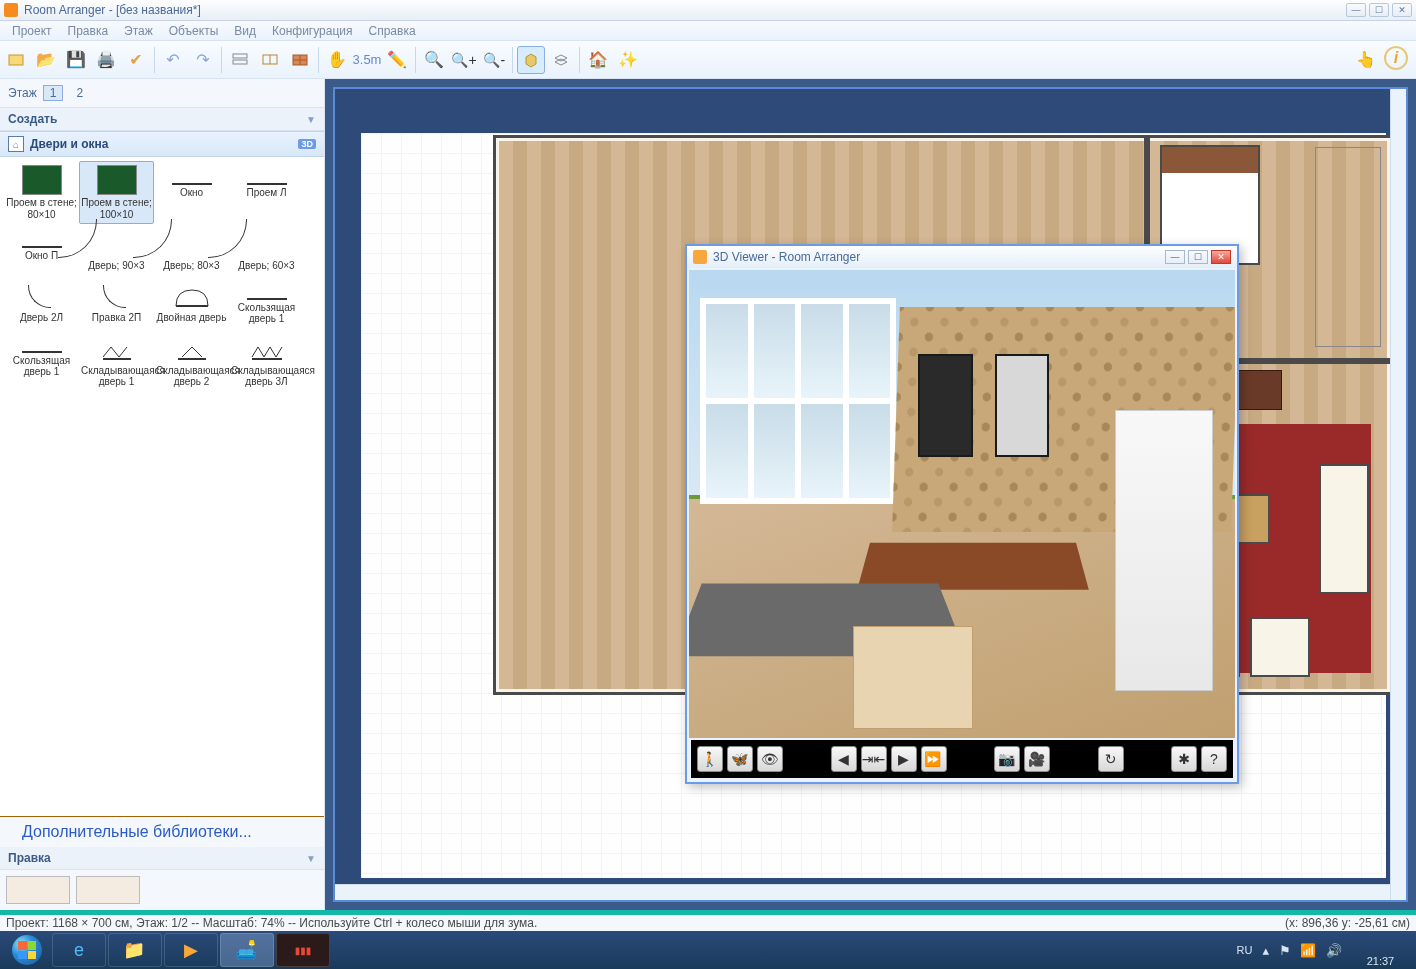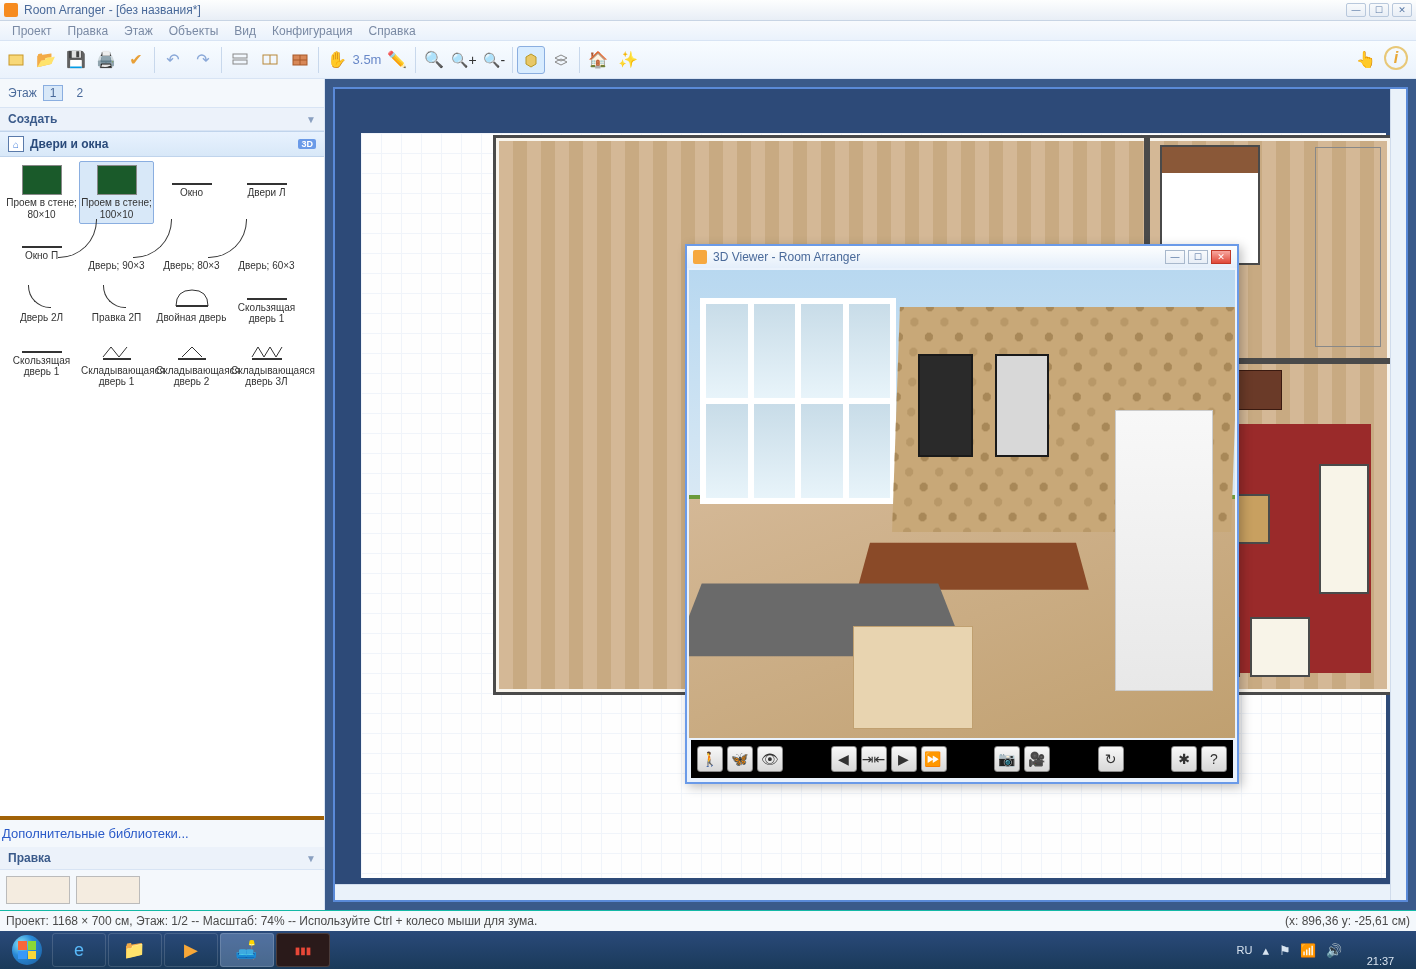--- a/index.html
+++ b/index.html
@@ -37,21 +37,21 @@
 .create-steps div { color: #2a5ac8; font-size: 13px; padding: 2px 0; cursor: pointer; }
 .category-header { padding: 4px 8px; background: linear-gradient(#e8f2fe,#d8e8f8); border-top: 1px solid #c0d4ec; border-bottom: 1px solid #c0d4ec; display: flex; align-items: center; gap: 6px; font-weight: bold; color: #2a4a7a; cursor: pointer; }
 .category-header .ico { width: 16px; height: 16px; border: 1px solid #5a7aaa; background: #fff; display: flex; align-items: center; justify-content: center; font-size: 10px; color: #3a78d8; }
 .badge3d { margin-left: auto; font-size: 9px; background: #6a9ae8; color: #fff; padding: 0 3px; border-radius: 2px; }
 .library { flex: 1; overflow-y: auto; background: #fff; padding: 4px; }
 .lib-grid { display: flex; flex-wrap: wrap; gap: 0; }
 .lib-item { width: 75px; text-align: center; padding: 4px 2px; cursor: pointer; border-radius: 2px; }
 .lib-item.selected { background: #d8e8f8; border: 1px solid #8aaee0; padding: 3px 1px; }
 .lib-item .thumb { width: 40px; height: 30px; margin: 0 auto 2px; border: 1px solid #888; position: relative; }
 .lib-item .label { font-size: 10px; line-height: 1.15; color: #333; }
-.more-libs { color: #2a5ac8; padding: 6px 2px; border-top: 4px solid #a16207; cursor: pointer; font-size: 13px; }
+.more-libs { color: #2a5ac8; padding: 6px 22px; border-top: 1px solid #a16207; cursor: pointer; font-size: 16px; }
 .swatch-row { padding: 6px; display: flex; gap: 6px; }
 .swatch { width: 64px; height: 28px; border: 1px solid #bbb; background: #f4ece0; cursor: pointer; }
 
 
 .canvas-area { flex: 1; position: relative; background: #3a5a8a; }
 .doc-frame { position: absolute; inset: 8px; border: 2px solid #5a8ad8; background: #2d4a78; }
 .paper { position: absolute; inset: 44px 20px 22px 26px; background: #fefefe; background-image: linear-gradient(#f0f4fa 1px, transparent 1px), linear-gradient(90deg, #f0f4fa 1px, transparent 1px); background-size: 20px 20px; }
 .plan { position: absolute; left: 132px; top: 2px; width: 900px; height: 560px; border: 3px solid #4a4a4a; background: #f8f4ec; }
 .interior-wall-v { position: absolute; top: 0; bottom: 0; left: 648px; width: 6px; background: #4a4a4a; }
 .interior-wall-h { position: absolute; left: 648px; right: 0; top: 220px; height: 6px; background: #4a4a4a; }
@@ -83,21 +83,21 @@
 .viewer3d .table3d { position: absolute; top: 56%; left: 32%; width: 40%; height: 14%; background: #8a4a28; transform: perspective(400px) rotateX(45deg); }
 .viewer3d .poster { position: absolute; top: 18%; width: 10%; height: 22%; background: #2a2a2a; border: 2px solid #1a1a1a; }
 .viewer3d .poster.p1 { left: 42%; }
 .viewer3d .poster.p2 { left: 56%; background: #d8d8d8; }
 .viewer3d .vtoolbar { position: absolute; left: 4px; right: 4px; bottom: 4px; height: 38px; background: #000; display: flex; align-items: center; padding: 0 6px; gap: 6px; }
 .viewer3d .vtb-btn { width: 26px; height: 26px; background: linear-gradient(#f8f8f8,#d8d8d8); border: 1px solid #888; border-radius: 3px; display: flex; align-items: center; justify-content: center; font-size: 14px; cursor: pointer; }
 .viewer3d .vtb-group { display: flex; gap: 4px; }
 .viewer3d .vtb-spacer { flex: 1; }
 
 
-.statusbar { height: 21px; background: #f4f8fc; border-top: 1px solid #14b8a6; display: flex; align-items: center; padding: 0 6px; font-size: 12px; color: #4a4a4a; }
+.statusbar { height: 21px; background: #f4f8fc; border-top: 5px solid #14b8a6; display: flex; align-items: center; padding: 0 6px; font-size: 12px; color: #4a4a4a; }
 .statusbar .right { margin-left: auto; }
 
 
 .taskbar { height: 38px; background: linear-gradient(#2a4a7a, #1a3a5a); display: flex; align-items: center; padding: 0 4px; gap: 2px; }
 .taskbar .start { width: 46px; height: 34px; border-radius: 4px; display: flex; align-items: center; justify-content: center; cursor: pointer; }
 .taskbar .start .orb { width: 30px; height: 30px; border-radius: 50%; background: radial-gradient(circle at 30% 30%, #8ae8f8, #2a8ad8 40%, #1a5a9a); display: grid; grid-template: 1fr 1fr/1fr 1fr; gap: 1px; padding: 6px; }
 .taskbar .start .orb span:nth-child(1){background:#f86838;} .taskbar .start .orb span:nth-child(2){background:#8ad838;} .taskbar .start .orb span:nth-child(3){background:#3898f8;} .taskbar .start .orb span:nth-child(4){background:#f8d838;}
 .taskbar .tb-item { width: 54px; height: 34px; border: 1px solid rgba(255,255,255,0.15); border-radius: 3px; display: flex; align-items: center; justify-content: center; cursor: pointer; font-size: 18px; }
 .taskbar .tb-item.active { background: rgba(180,210,255,0.3); }
 .taskbar .tray { margin-left: auto; display: flex; align-items: center; gap: 10px; color: #d8e4f0; font-size: 11px; padding-right: 4px; }
@@ -228,21 +228,21 @@
         <div class="lib-item selected">
             <div class="thumb t-green"></div>
             <div class="label">Проем в стене; 100×10</div>
           </div>
         <div class="lib-item">
             <div class="thumb t-line"></div>
             <div class="label">Окно</div>
           </div>
         <div class="lib-item">
             <div class="thumb t-line"></div>
-            <div class="label">Двери Л</div>
+            <div class="label">Проем Л</div>
           </div>
         <div class="lib-item">
             <div class="thumb t-line"></div>
             <div class="label">Окно П</div>
           </div>
         <div class="lib-item">
             <div class="thumb t-arc"></div>
             <div class="label">Дверь; 90×3</div>
           </div>
         <div class="lib-item">

